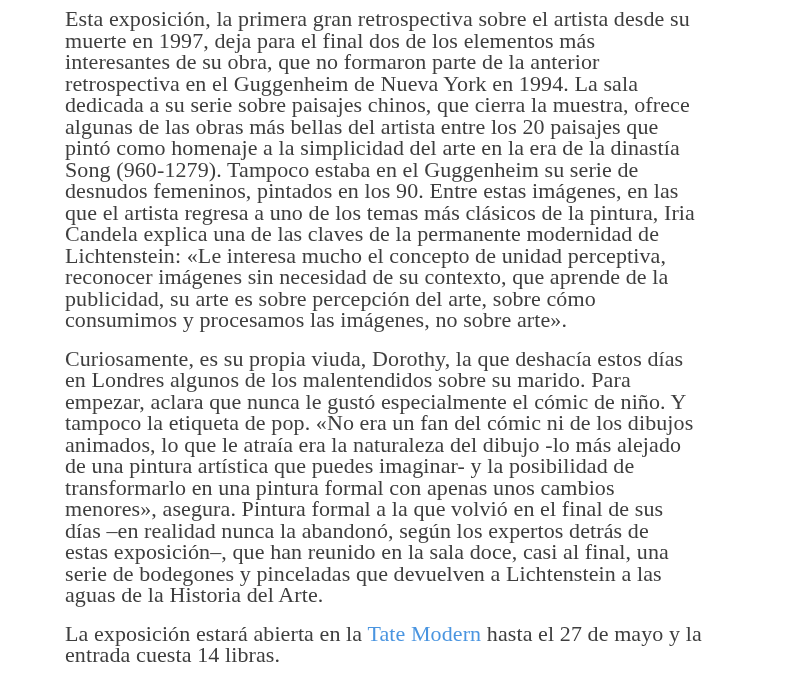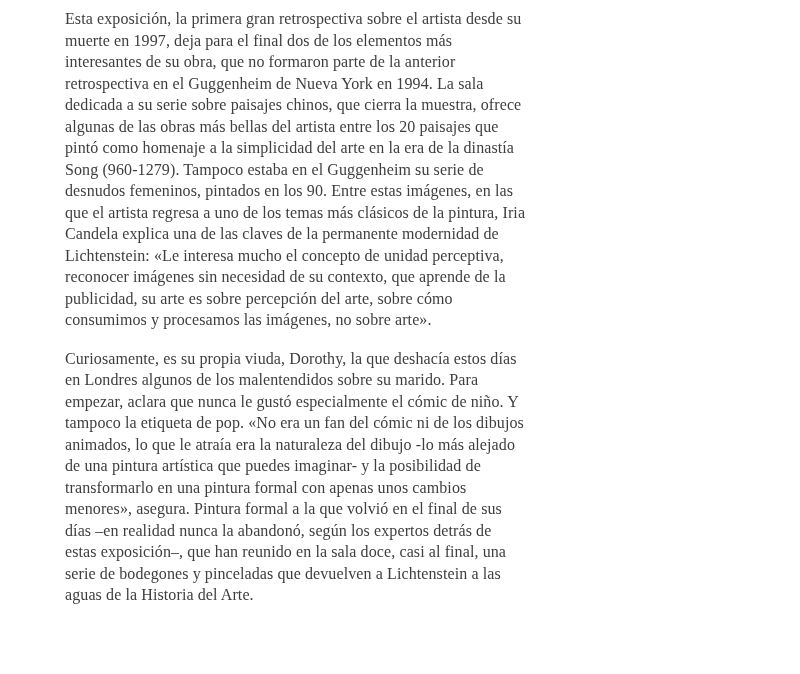--- a/index.html
+++ b/index.html
@@ -9,21 +9,21 @@
   }
   body {
     width: 800px;
     height: 674px;
     overflow: hidden;
   }
   .article {
     box-sizing: border-box;
     padding: 8px 0 0 65px;
     font-family: "Liberation Serif", "DejaVu Serif", serif;
-    font-size: 16px;
+    font-size: 22px;
     line-height: 21.5px;
     color: #3e3e3e;
   }
   .para {
     margin: 0 0 17px 0;
     white-space: pre;           
     letter-spacing: 0.1px;
   }
   .para:last-child {
     margin-bottom: 0;
@@ -60,13 +60,15 @@
 tampoco la etiqueta de pop. «No era un fan del cómic ni de los dibujos
 animados, lo que le atraía era la naturaleza del dibujo -lo más alejado
 de una pintura artística que puedes imaginar- y la posibilidad de
 transformarlo en una pintura formal con apenas unos cambios
 menores», asegura. Pintura formal a la que volvió en el final de sus
 días –en realidad nunca la abandonó, según los expertos detrás de
 estas exposición–, que han reunido en la sala doce, casi al final, una
 serie de bodegones y pinceladas que devuelven a Lichtenstein a las
 aguas de la Historia del Arte.</p>
 
+  <p class="para"><span>La exposición estará abierta en la </span><a class="inline-link" href="#">Tate Modern</a><span> hasta el 27 de mayo y la
+entrada cuesta 14 libras.</span></p>
 </main>
 
 </body></html>

